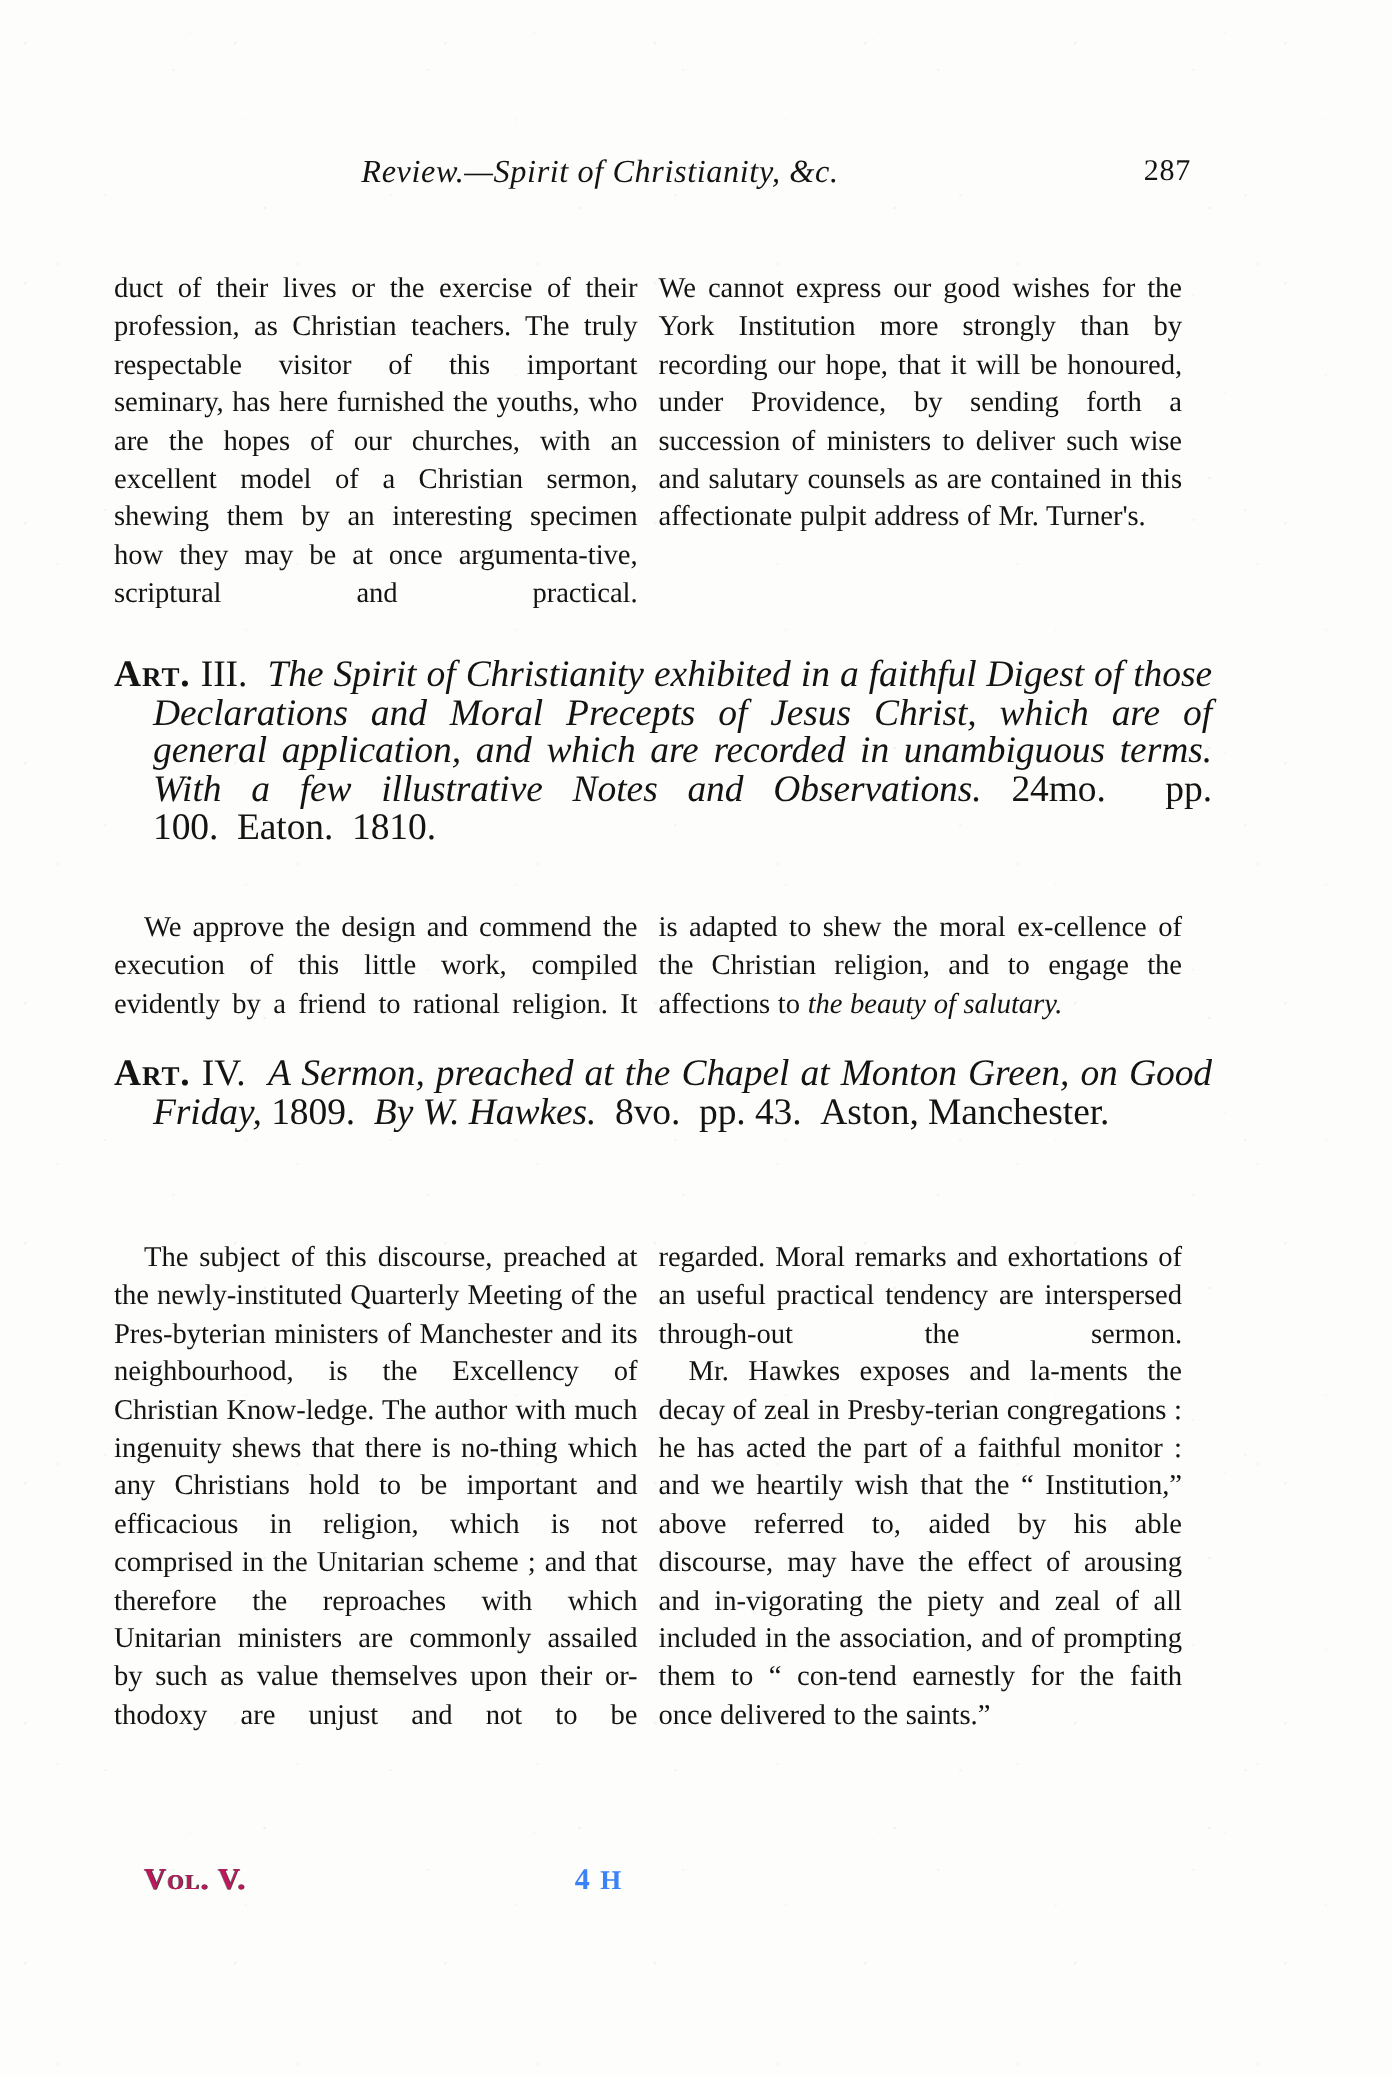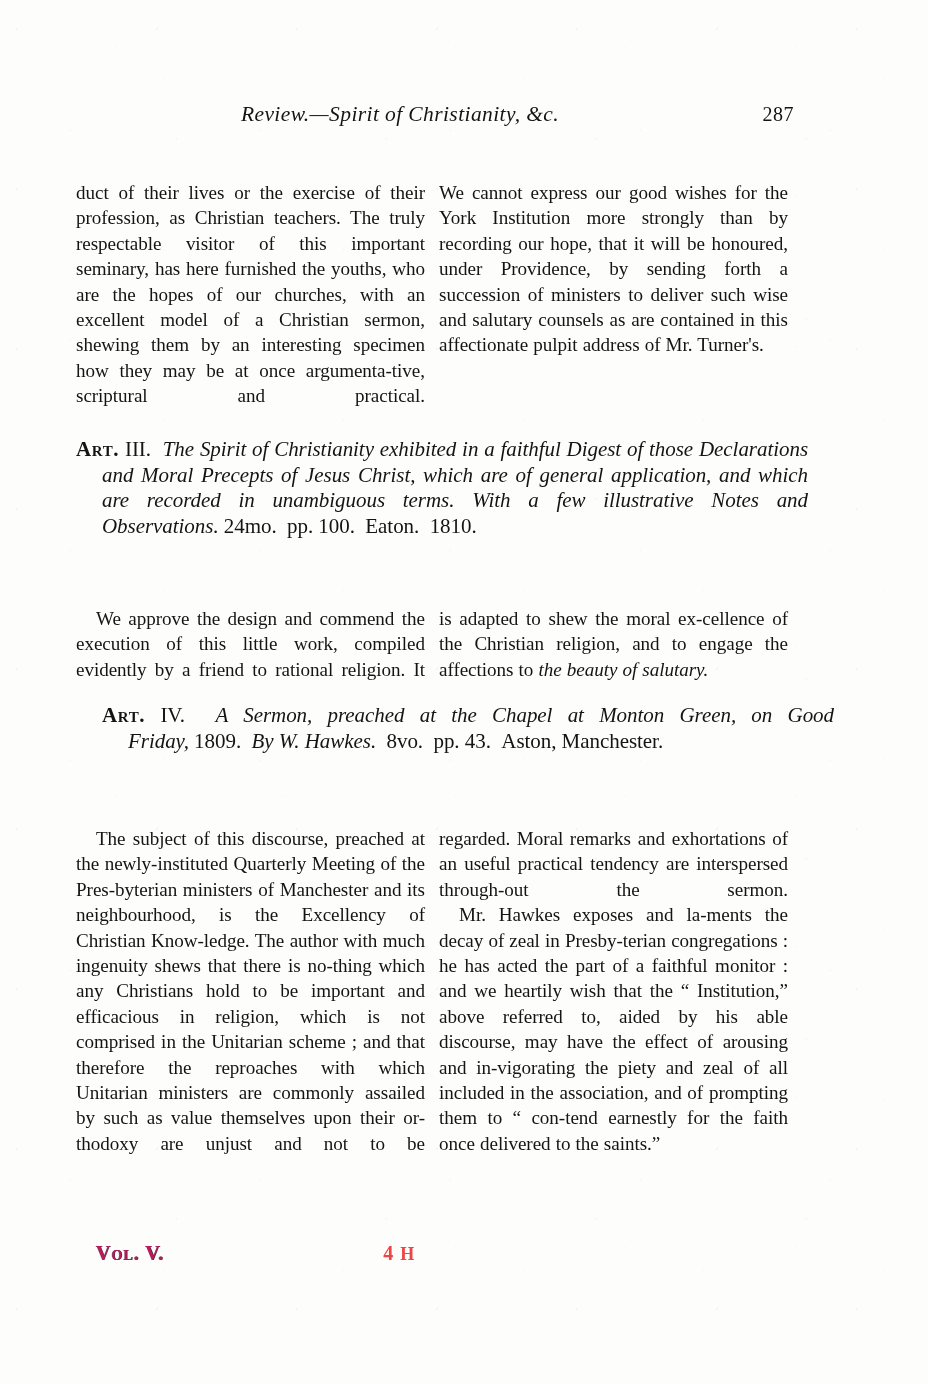--- a/index.html
+++ b/index.html
@@ -97,21 +97,21 @@
     word-spacing: .4px;
   }
   p.body.indent { text-indent: 20px; }
   p.body.justify-all { text-align-last: justify; }
   p.body + p.body { margin-top: 0; }
 
   .it { font-style: italic; }
 
   
   .art {
-    font-size: 21px;
+    font-size: 25px;
     line-height: 25.6px;
     padding-left: 26px;
     text-indent: -26px;
     font-style: italic;
     text-align: justify;
     text-align-last: left;
     letter-spacing: -0.05px;
   }
   .art .art-label {
     font-style: normal;
@@ -143,21 +143,21 @@
   }
   .sig {
     position: absolute;
     left: 0;
     right: 0;
     top: 0;
     text-align: center;
     font-weight: 700;
     font-size: 20px;
     padding-right: 86px;
-    color: #ef4444;
+    color: #3b82f6;
   }
   .sig .sig-letter {
     font-variant: small-caps;
     font-size: 18px;
     margin-left: 7px;
     letter-spacing: .5px;
   }
 </style>
 </head>
 <body>
@@ -193,21 +193,21 @@
       <div class="col">
         <p class="body indent justify-all">We approve the design and commend the execution of this little work, compiled evidently by a friend to rational religion. It</p>
       </div>
       <div class="col">
         <p class="body"><span>is adapted to shew the moral ex-cellence of the Christian religion, and to engage the affections to</span> <span class="it">the beauty of salutary.</span>
         </p>
       </div>
     </div>
   </div>
 
-  <div class="textblock" style="top:703px;margin-left:26px;">
+  <div class="textblock" style="top:703px;">
     <div class="art">
       <span class="art-label">Art.</span><span class="rom">&nbsp;</span><span class="rom">IV.</span><span class="rom">&nbsp;&nbsp;</span><span>A Sermon, preached at the Chapel at Monton Green, on Good Friday,</span><span class="rom">&nbsp;</span><span class="rom">1809.</span><span class="rom">&nbsp;&nbsp;</span><span>By W. Hawkes.</span><span class="rom">&nbsp;&nbsp;</span><span class="rom">8vo.</span><span class="rom">&nbsp;&nbsp;</span><span class="rom">pp. 43.</span><span class="rom">&nbsp;&nbsp;</span><span class="rom">Aston, Manchester.</span>
     </div>
   </div>
 
   <div class="textblock" style="top:794px;">
     <div class="cols">
       <div class="col">
         <p class="body indent justify-all">The subject of this discourse, preached at the newly-instituted Quarterly Meeting of the Pres-byterian ministers of Manchester and its neighbourhood, is the Excellency of Christian Know-ledge. The author with much ingenuity shews that there is no-thing which any Christians hold to be important and efficacious in religion, which is not comprised in the Unitarian scheme ; and that therefore the reproaches with which Unitarian ministers are commonly assailed by such as value themselves upon their or-thodoxy are unjust and not to be</p>
       </div>

